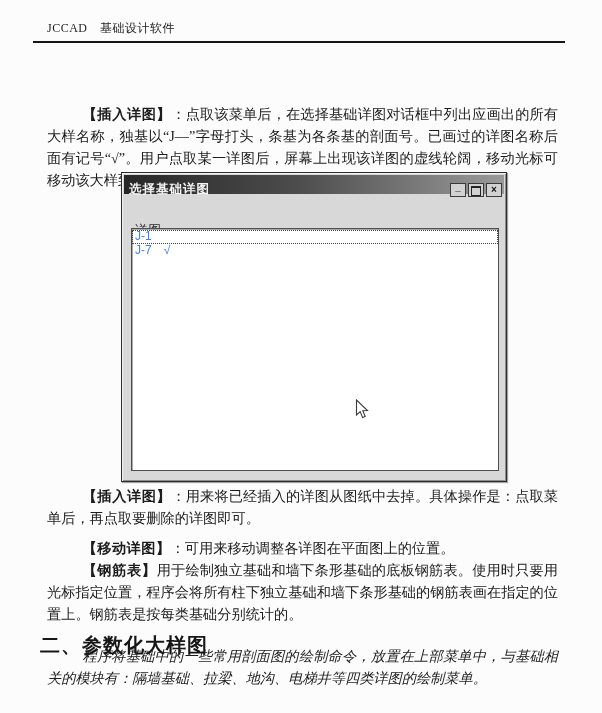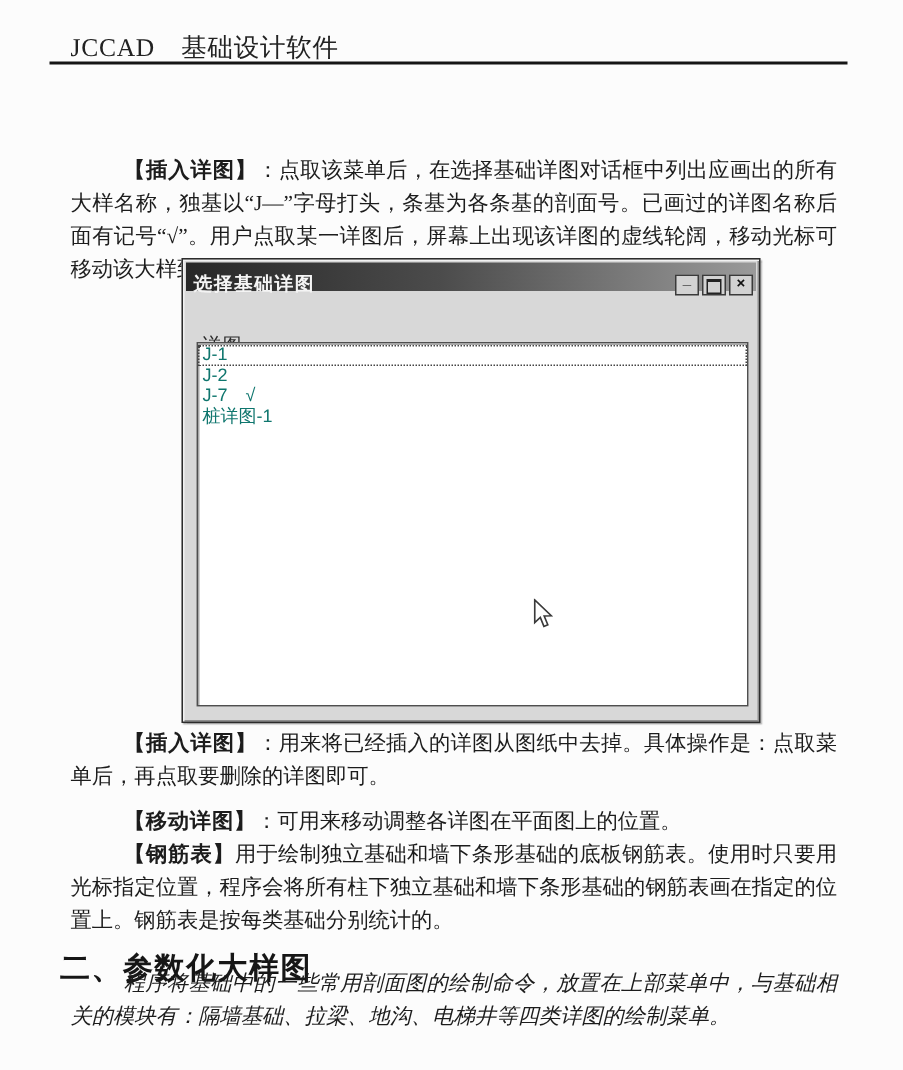--- a/index.html
+++ b/index.html
@@ -9,21 +9,21 @@
     font-family:"Liberation Serif","DejaVu Serif",serif;
     color:#1c1c1c;
     position:relative;
     overflow:hidden;
   }
   .page{position:absolute;inset:0;}
 
   
   .header-text{
     position:absolute;left:47px;top:20px;
-    font-size:17px;letter-spacing:0.5px;color:#222;
+    font-size:12px;letter-spacing:0.5px;color:#222;
   }
   .header-rule{
     position:absolute;left:33px;top:41px;width:532px;height:2px;
     background:#161616;
   }
 
   
   .para{
     position:absolute;left:47px;width:511px;
     font-size:14.2px;line-height:22px;
@@ -90,21 +90,21 @@
     position:absolute;left:9px;top:55px;width:368px;height:243px;
     background:#ffffff;
     border:1px solid #4f4f4f;
     box-shadow:inset 1px 1px 0 #a8a8a8;
     box-sizing:border-box;
     overflow:hidden;
     padding-top:1px;
   }
   .list-item{
     font-size:12px;line-height:13.5px;height:13.5px;
-    padding:0 3px;white-space:pre;color:#0f766e;
+    padding:0 3px;white-space:pre;color:#3b82f6;
   }
   .list-item.focused{
     outline:1px dotted #444;outline-offset:-1px;
   }
   .mark{margin-left:12px;}
 
   .cursor-icon{position:absolute;left:233px;top:226px;}
 </style>
 </head>
 <body>
@@ -121,23 +121,21 @@
       <span class="titlebar-title">选择基础详图</span>
       <span class="win-btn minimize">_</span>
       <span class="win-btn"><span class="maxbox"></span></span>
       <span class="win-btn">×</span>
     </div>
 
     <div class="field-label">详图</div>
 
     <div class="listbox">
       <div class="list-item focused"><span>J-1</span><span class="mark"></span></div>
-      <div class="list-item"><span>J-2</span><span class="mark"></span></div>
       <div class="list-item"><span>J-7</span><span class="mark">√</span></div>
-      <div class="list-item"><span>桩详图-1</span><span class="mark"></span></div>
     </div>
 
     <svg class="cursor-icon" width="15" height="21" viewBox="0 0 15 21">
       <path d="M1.5 1 L1.5 16 L5.2 12.6 L7.6 18.6 L10.2 17.5 L7.8 11.7 L12.5 11.5 Z" fill="#ffffff" stroke="#3a3a3a" stroke-width="1.1"></path>
     </svg>
   </div>
 
   <p class="para indent" id="para-delete"><span class="term">【插入详图】</span><span>：用来将已经插入的详图从图纸中去掉。具体操作是：点取菜单后，再点取要删除的详图即可。</span></p>
 
   <p class="para indent" id="para-move"><span class="term">【移动详图】</span><span>：可用来移动调整各详图在平面图上的位置。</span></p>

